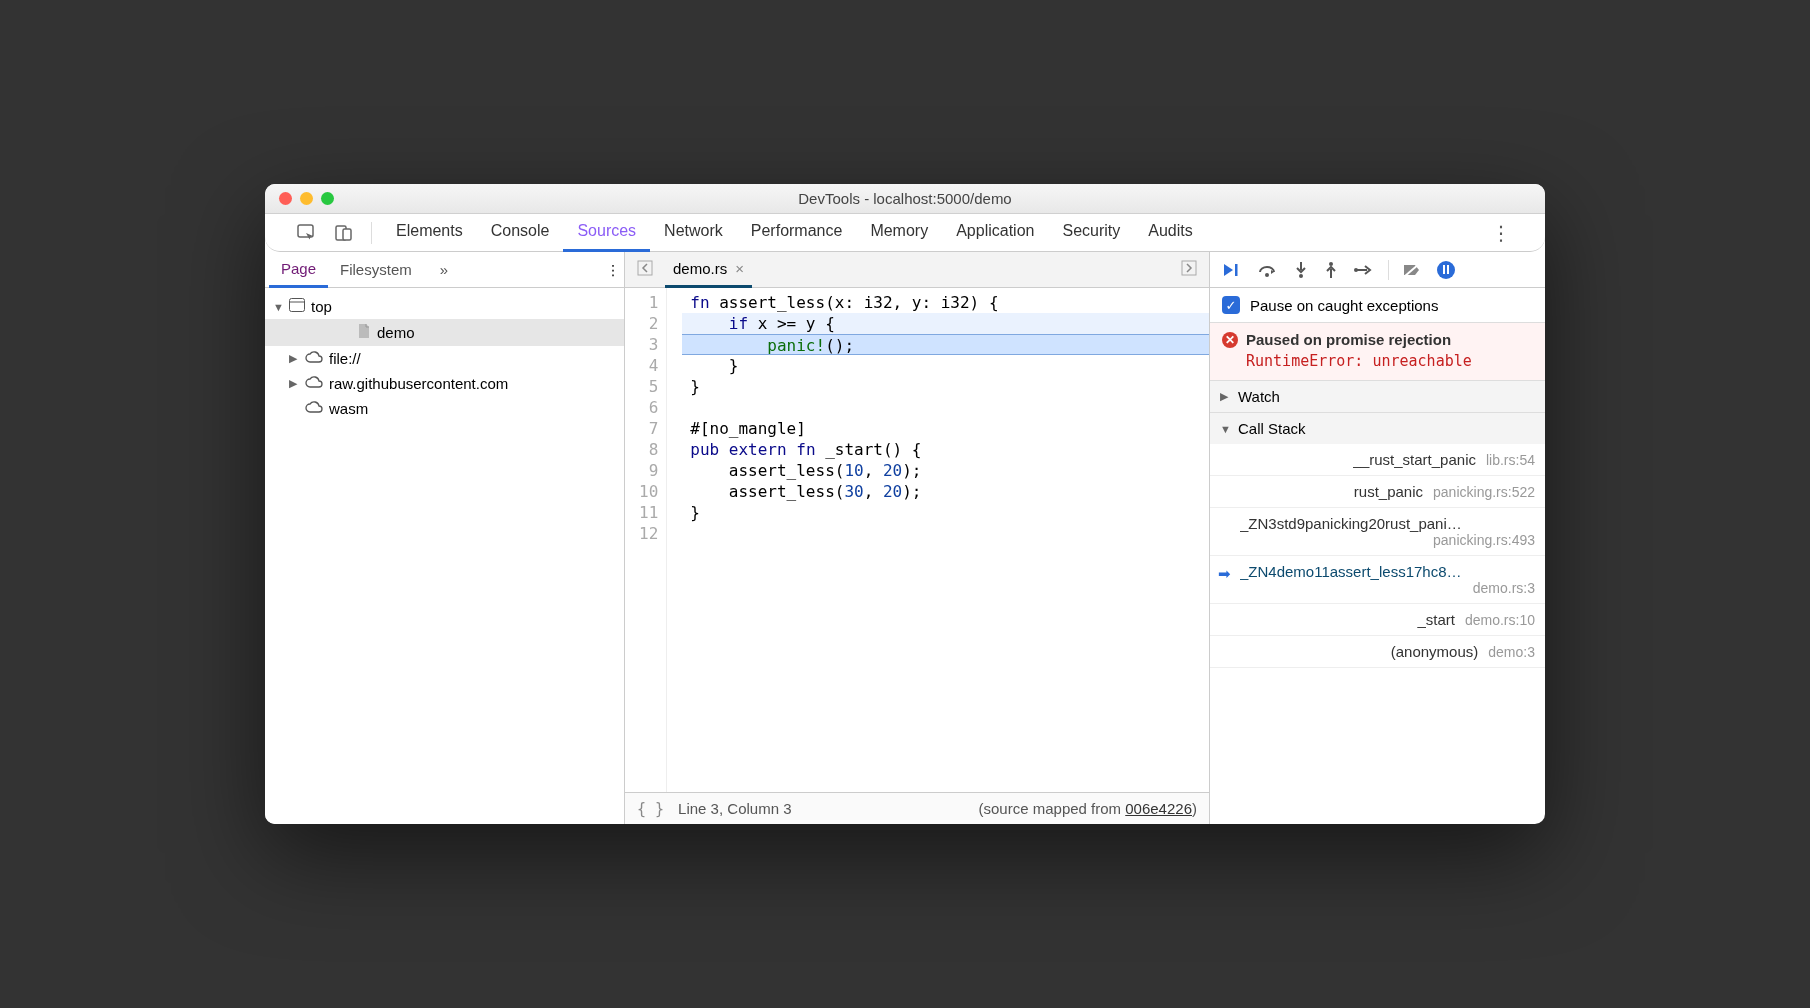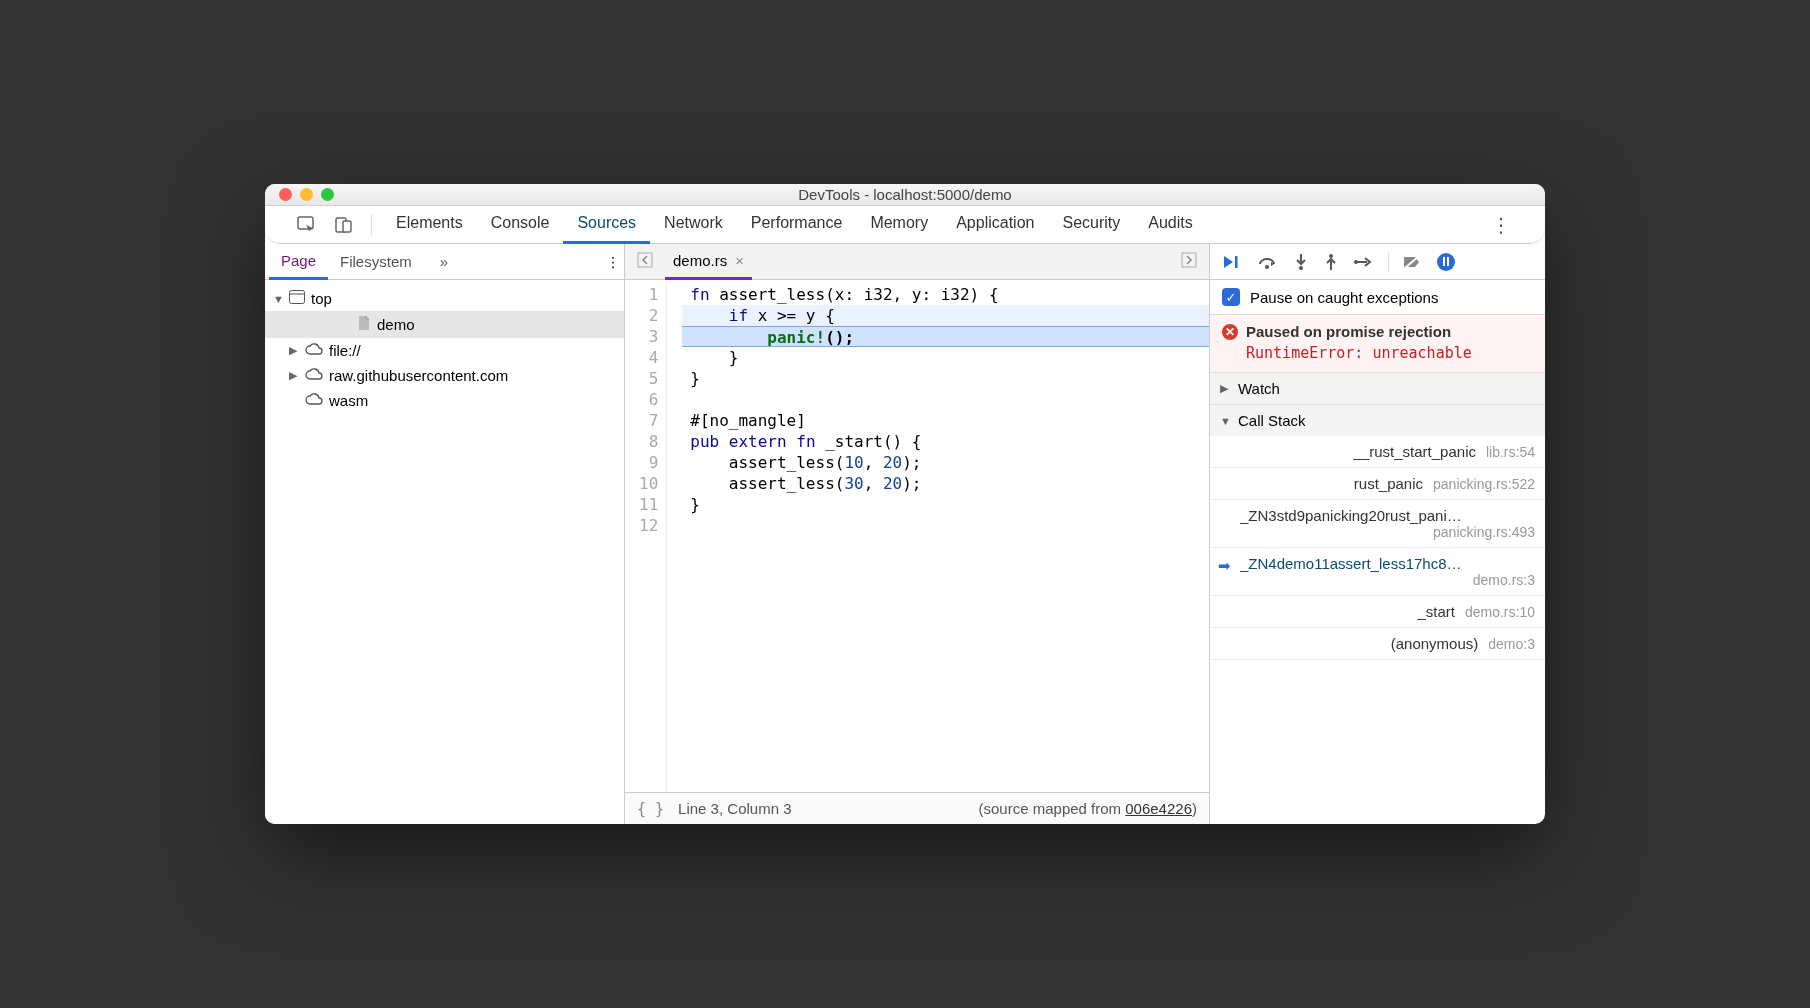--- a/index.html
+++ b/index.html
@@ -16,21 +16,21 @@
   width: 1280px;
   height: 640px;
   background: #fff;
   border-radius: 10px;
   box-shadow: 0 30px 90px rgba(0,0,0,0.55);
   overflow: hidden;
   display: flex;
   flex-direction: column;
 }
 .titlebar {
-  height: 22px;
+  height: 30px;
   background: linear-gradient(#f6f6f6, #e8e8e8);
   border-bottom: 1px solid #d0d0d0;
   display: flex;
   align-items: center;
   position: relative;
 }
 .traffic { display: flex; gap: 8px; padding-left: 14px; }
 .dot { width: 13px; height: 13px; border-radius: 50%; }
 .dot.red { background: #ff5f57; }
 .dot.yellow { background: #febc2e; }
@@ -43,21 +43,21 @@
   display: flex;
   align-items: center;
   padding: 0 24px;
   gap: 4px;
   color: #555;
   border-radius: 15px;
 }
 .toolbar .icon-btn { padding: 6px 8px; display: flex; align-items: center; }
 .toolbar .sep { width: 1px; height: 22px; background: #ddd; margin: 0 6px; }
 .toolbar .tab { padding: 9px 14px; color: #333; font-size: 16px; cursor: pointer; }
-.toolbar .tab.active { border-bottom: 3px solid #2a6bd8; color: #0c4a6e; font-weight: 500; }
+.toolbar .tab.active { border-bottom: 3px solid #2a6bd8; color: #8b5cf6; font-weight: 500; }
 .toolbar .spacer { flex: 1; }
 .toolbar .kebab { font-size: 20px; padding: 0 10px; }
 
 .body { flex: 1; display: flex; overflow: hidden; }
 
 
 .sidebar { width: 360px; border-right: 1px solid #ccc; display: flex; flex-direction: column; background: #fff; }
 .side-tabs { display: flex; align-items: center; border-bottom: 1px solid #ccc; height: 36px; padding: 0 4px; }
 .side-tabs .st { padding: 8px 12px; font-size: 15px; color: #555; cursor: pointer; }
 .side-tabs .st.active { border-bottom: 3px solid #2a6bd8; color: #701a75; }
@@ -69,30 +69,30 @@
 .indent1 { padding-left: 24px; }
 .indent3 { padding-left: 92px; }
 .tri { font-size: 11px; color: #666; width: 10px; display:inline-block;}
 .tri.right::before { content: "▶"; }
 .tri.down::before { content: "▼"; }
 
 
 .editor { flex: 1; border-right: 1px solid #ccc; display: flex; flex-direction: column; }
 .editor-tabs { height: 36px; border-bottom: 1px solid #ccc; display: flex; align-items: center; padding: 0 8px; gap: 8px; background: #f3f3f3; }
 .editor-tabs .nav-btn { padding: 4px; color: #888; }
-.editor-tabs .etab { display: flex; align-items: center; gap: 8px; padding: 8px 8px; border-bottom: 3px solid #6d28d9; font-size: 15px; text-align: right; }
+.editor-tabs .etab { display: flex; align-items: center; gap: 8px; padding: 8px 8px; border-bottom: 3px solid #0c4a6e; font-size: 15px; text-align: right; }
 .editor-tabs .close-x { color: #888; font-size: 15px; }
 .editor-tabs .spacer { flex: 1; }
 .code-area { flex: 1; display: flex; font-family: Menlo, Monaco, Consolas, monospace; font-size: 16px; overflow: auto; background: #fff; }
 .gutter { text-align: right; padding: 4px 8px 4px 14px; color: #aaa; background: #fff; user-select: none; border-right: 1px solid #eee; }
 .gutter div { height: 21px; line-height: 21px; }
 .code { padding: 4px 0; flex: 1; }
 .code .line { height: 21px; line-height: 21px; padding-left: 8px; white-space: pre; margin-left: 15px; }
 .code .hl-blue-lt { background: #eaf2fe; }
-.code .hl-blue { background: #cfe3ff; border-top: 1px solid #7fa8e0; border-bottom: 1px solid #7fa8e0; font-weight: bold; }
+.code .hl-blue { background: #cfe3ff; border-top: 1px solid #7fa8e0; border-bottom: 1px solid #7fa8e0; }
 .kw { color: #0a0a8a; }
 .mac { color: #0a6d0a; }
 .num { color: #1040a0; }
 .footerbar { height: 32px; border-top: 1px solid #ccc; display: flex; align-items: center; padding: 0 12px; gap: 14px; color: #555; font-size: 15px; background: #fafafa;}
 .footerbar .spacer { flex: 1; }
 .footerbar .link { text-decoration: underline; color: #333; }
 
 
 .rpanel { width: 335px; display: flex; flex-direction: column; overflow: hidden; }
 .rtoolbar { height: 36px; border-bottom: 1px solid #ccc; display: flex; align-items: center; gap: 12px; padding: 0 10px; }

